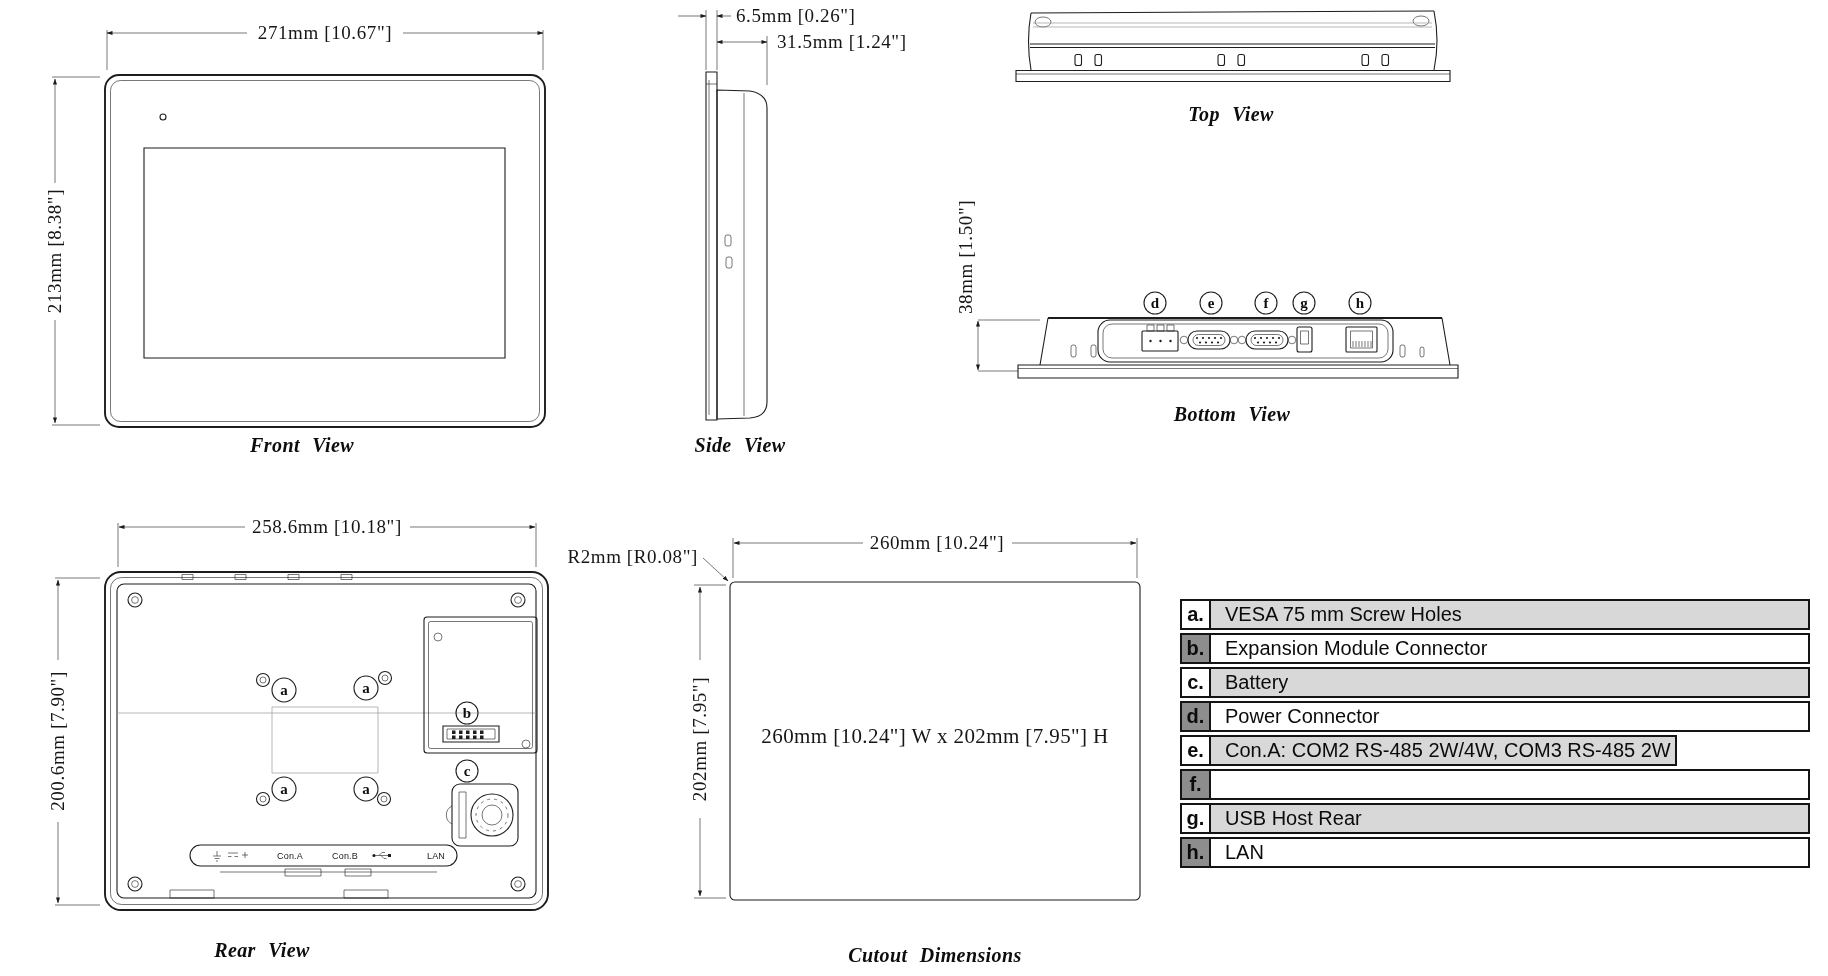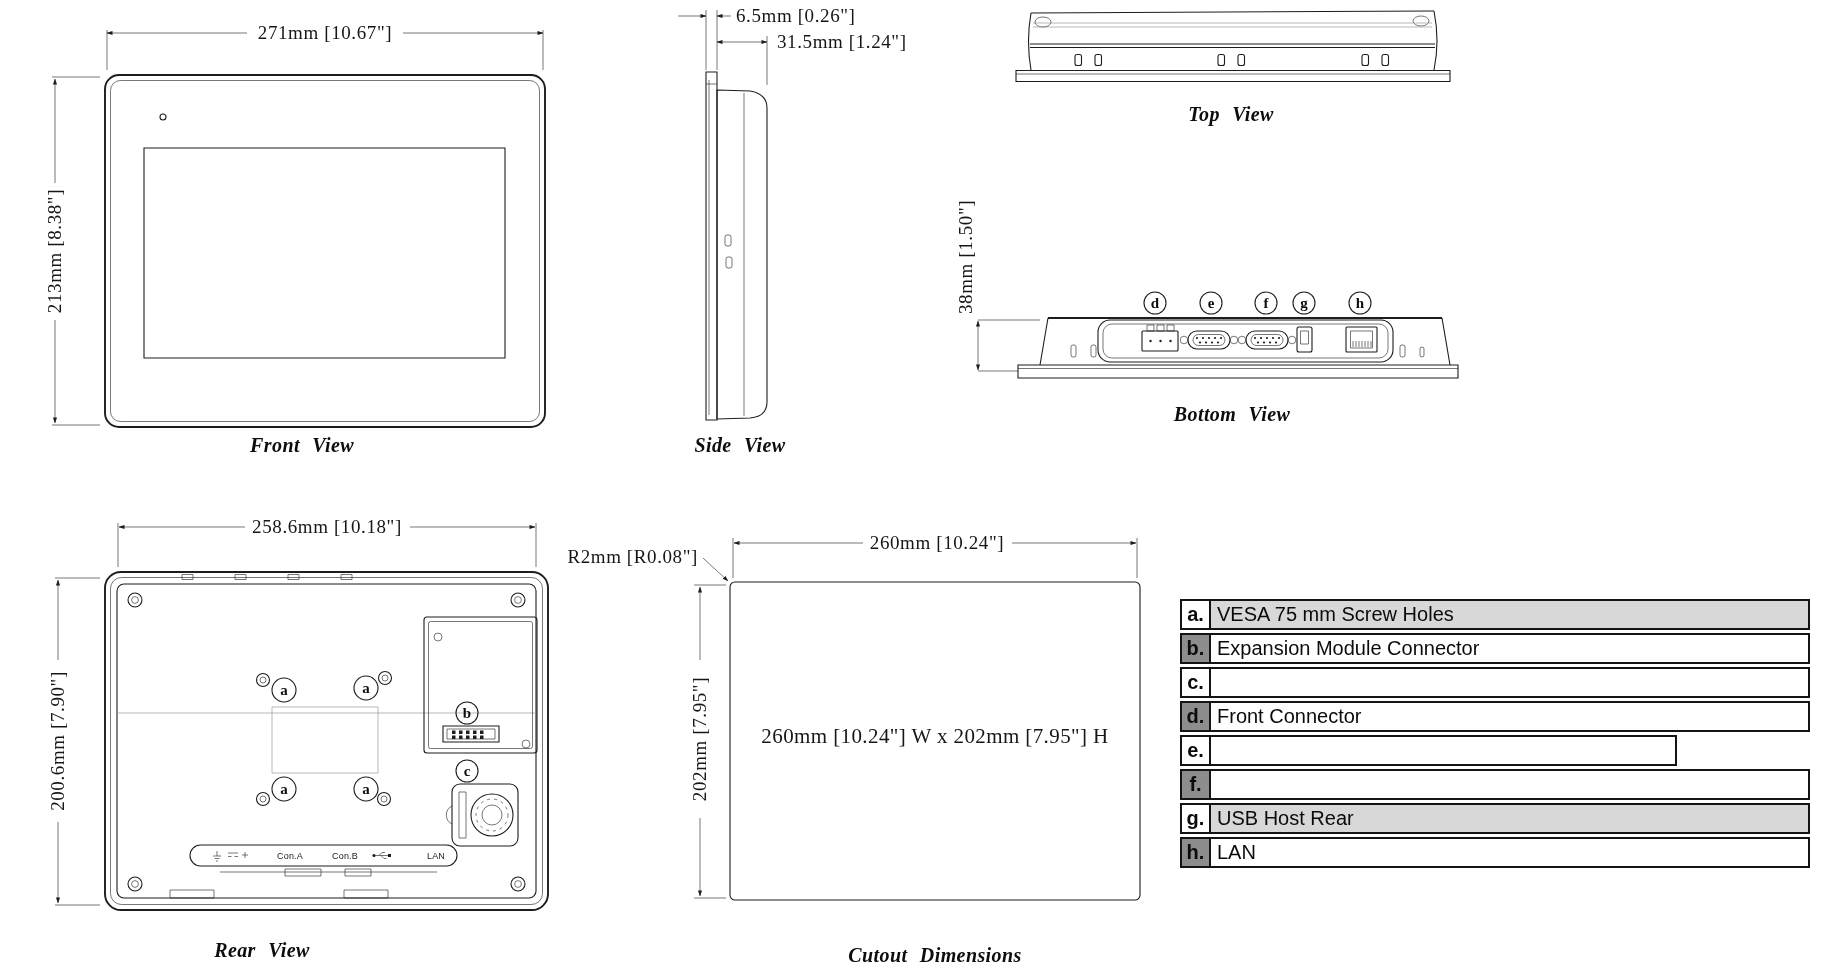--- a/index.html
+++ b/index.html
@@ -19,21 +19,21 @@
   .striptxt{font:9px "Liberation Sans",sans-serif;letter-spacing:0.2px;fill:#222;}
   
   .legend{position:absolute;left:1180px;top:599px;width:630px;
           font-family:"Liberation Sans",sans-serif;}
   .lrow{display:flex;align-items:stretch;border:2px solid #141414;margin-bottom:3px;
         height:31px;background:#fff;box-sizing:border-box;}
   .lrow.short{width:497px;}
   .lkey{width:27px;border-right:2px solid #141414;font-weight:bold;font-size:20px;
         display:flex;align-items:center;justify-content:center;color:#0b0b0b;}
   .ldesc{flex:1;font-size:20px;color:#0b0b0b;display:flex;align-items:center;
-         padding-left:6px;white-space:nowrap;overflow:hidden;}
+         padding-left:14px;white-space:nowrap;overflow:hidden;}
   .lrow:nth-child(odd)  .lkey{background:#ffffff;}
   .lrow:nth-child(even) .lkey{background:#8d8d8d;}
   .lrow:nth-child(odd)  .ldesc{background:#d8d8d8;}
   .lrow:nth-child(even) .ldesc{background:#ffffff;}
 </style>
 </head>
 <body>
 
 <div class="stage">
 
@@ -330,27 +330,29 @@
     <div class="lrow">
       <div class="lkey">a.</div>
       <div class="ldesc">VESA 75 mm Screw Holes</div>
     </div>
     <div class="lrow">
       <div class="lkey">b.</div>
       <div class="ldesc">Expansion Module Connector</div>
     </div>
     <div class="lrow">
       <div class="lkey">c.</div>
+      <div class="ldesc">Battery</div>
     </div>
     <div class="lrow">
       <div class="lkey">d.</div>
-      <div class="ldesc">Front Connector</div>
+      <div class="ldesc">Power Connector</div>
     </div>
     <div class="lrow short">
       <div class="lkey">e.</div>
+      <div class="ldesc">Con.A: COM2 RS-485 2W/4W, COM3 RS-485 2W</div>
     </div>
     <div class="lrow">
       <div class="lkey">f.</div>
     </div>
     <div class="lrow">
       <div class="lkey">g.</div>
       <div class="ldesc">USB Host Rear</div>
     </div>
     <div class="lrow">
       <div class="lkey">h.</div>

